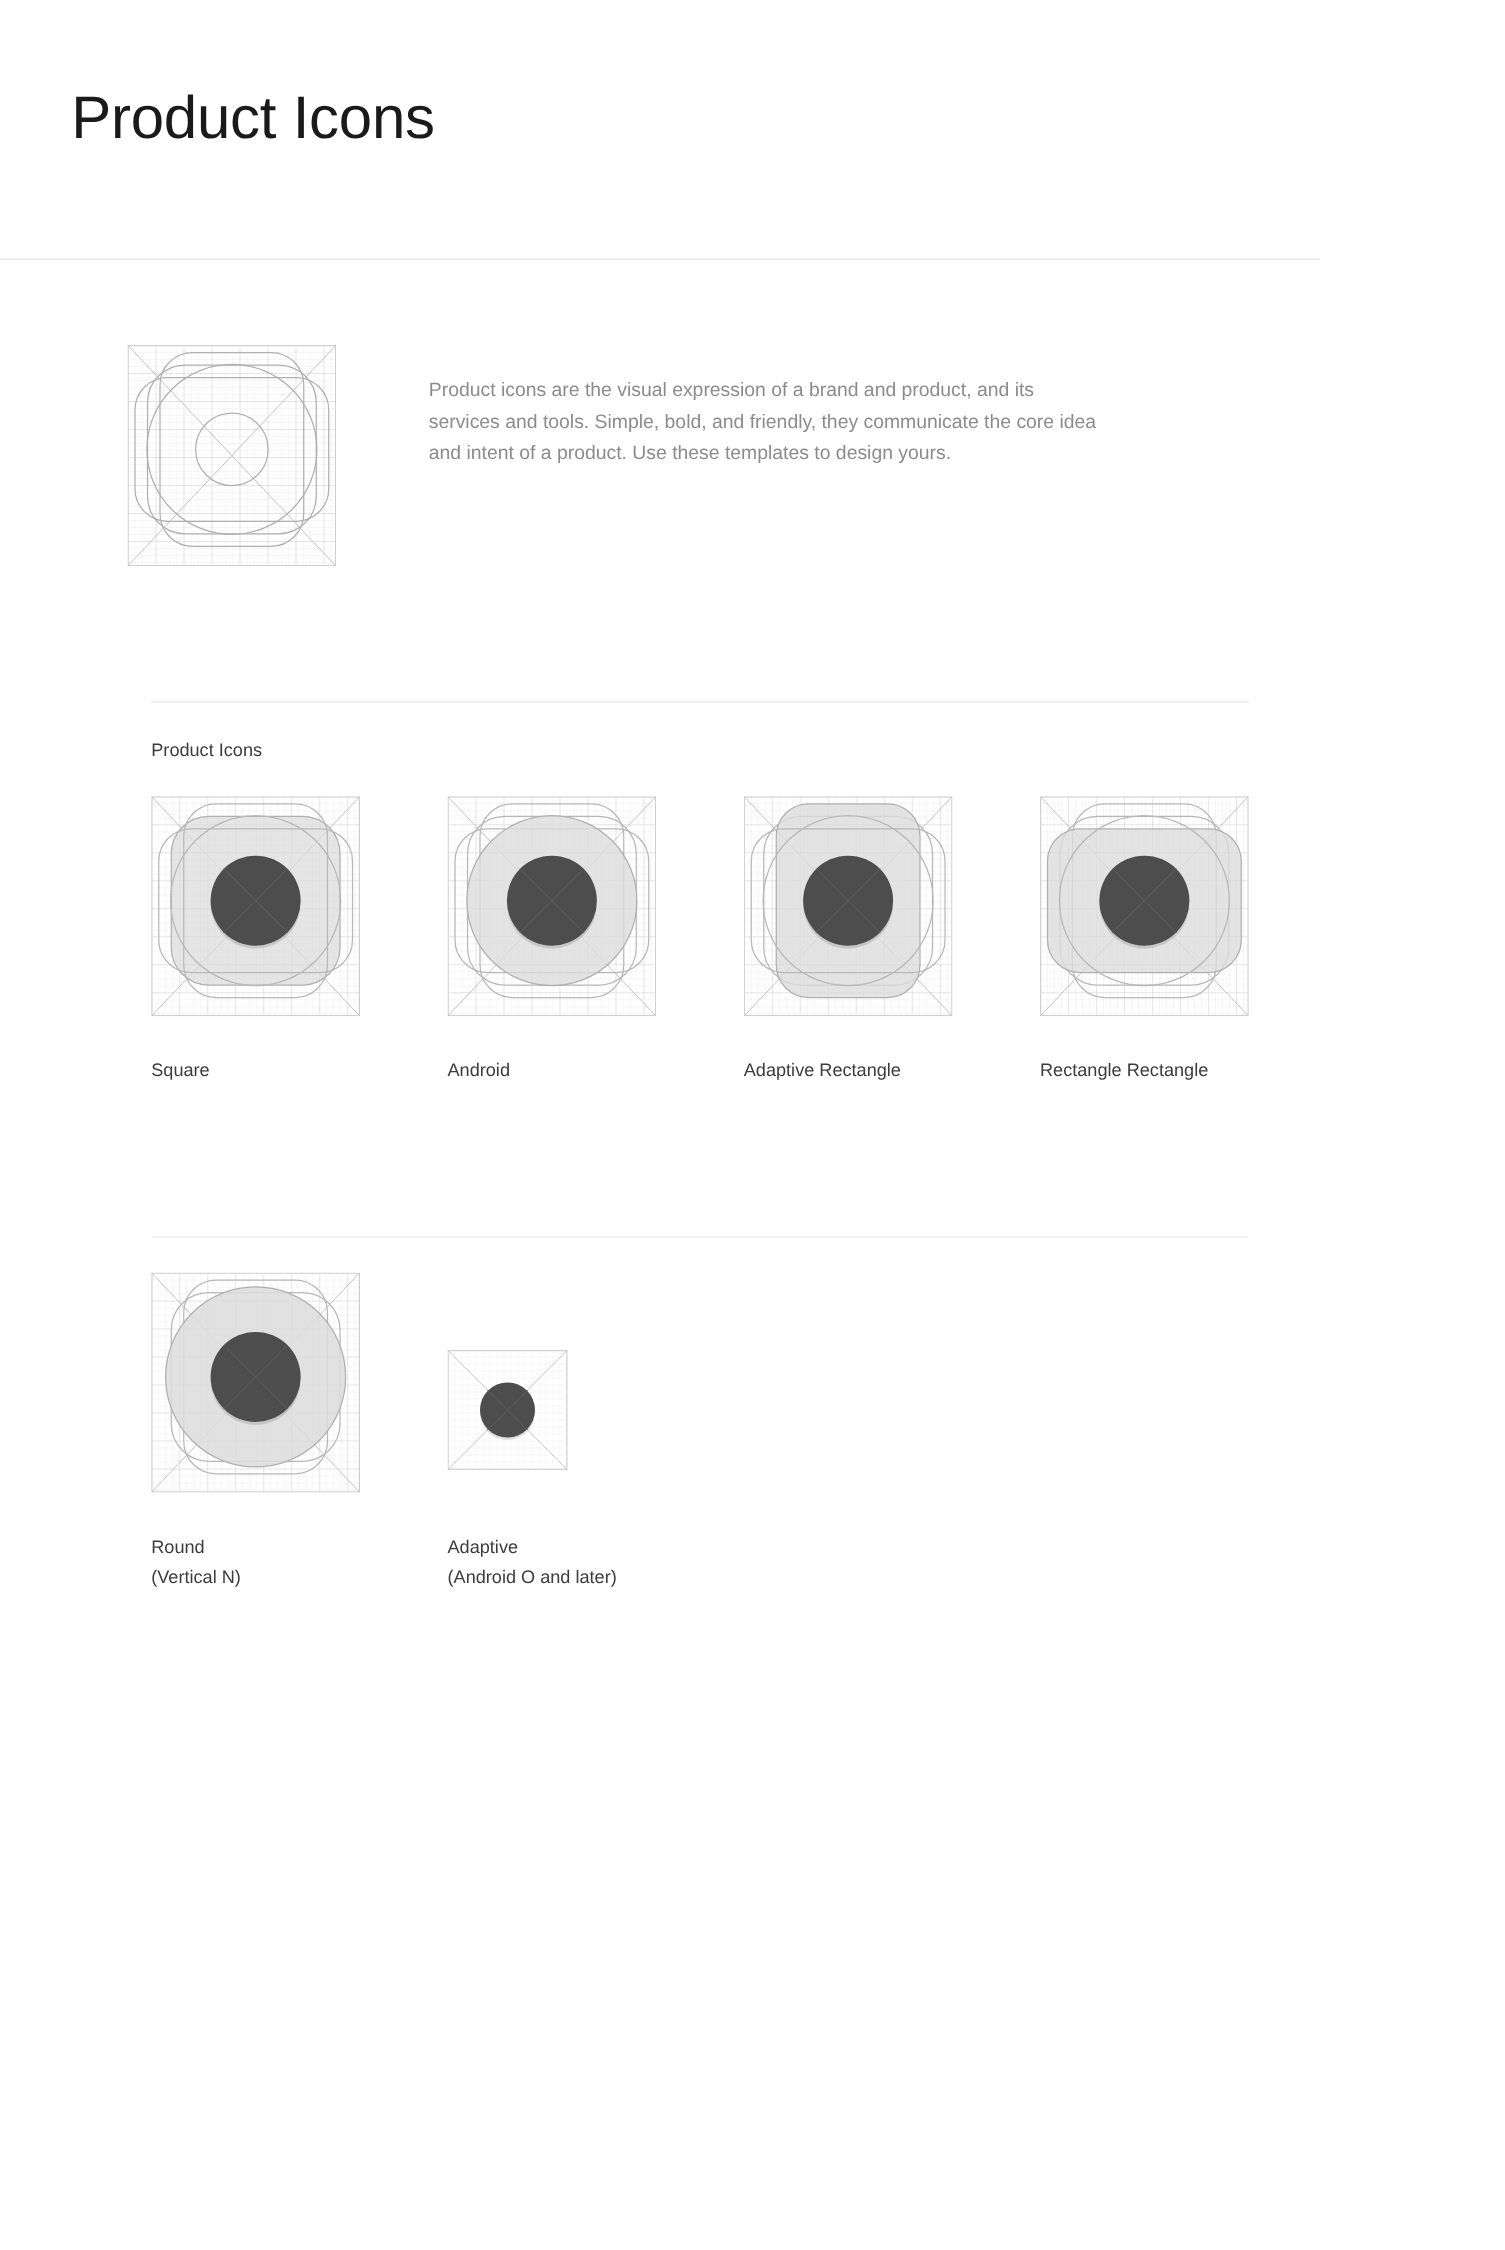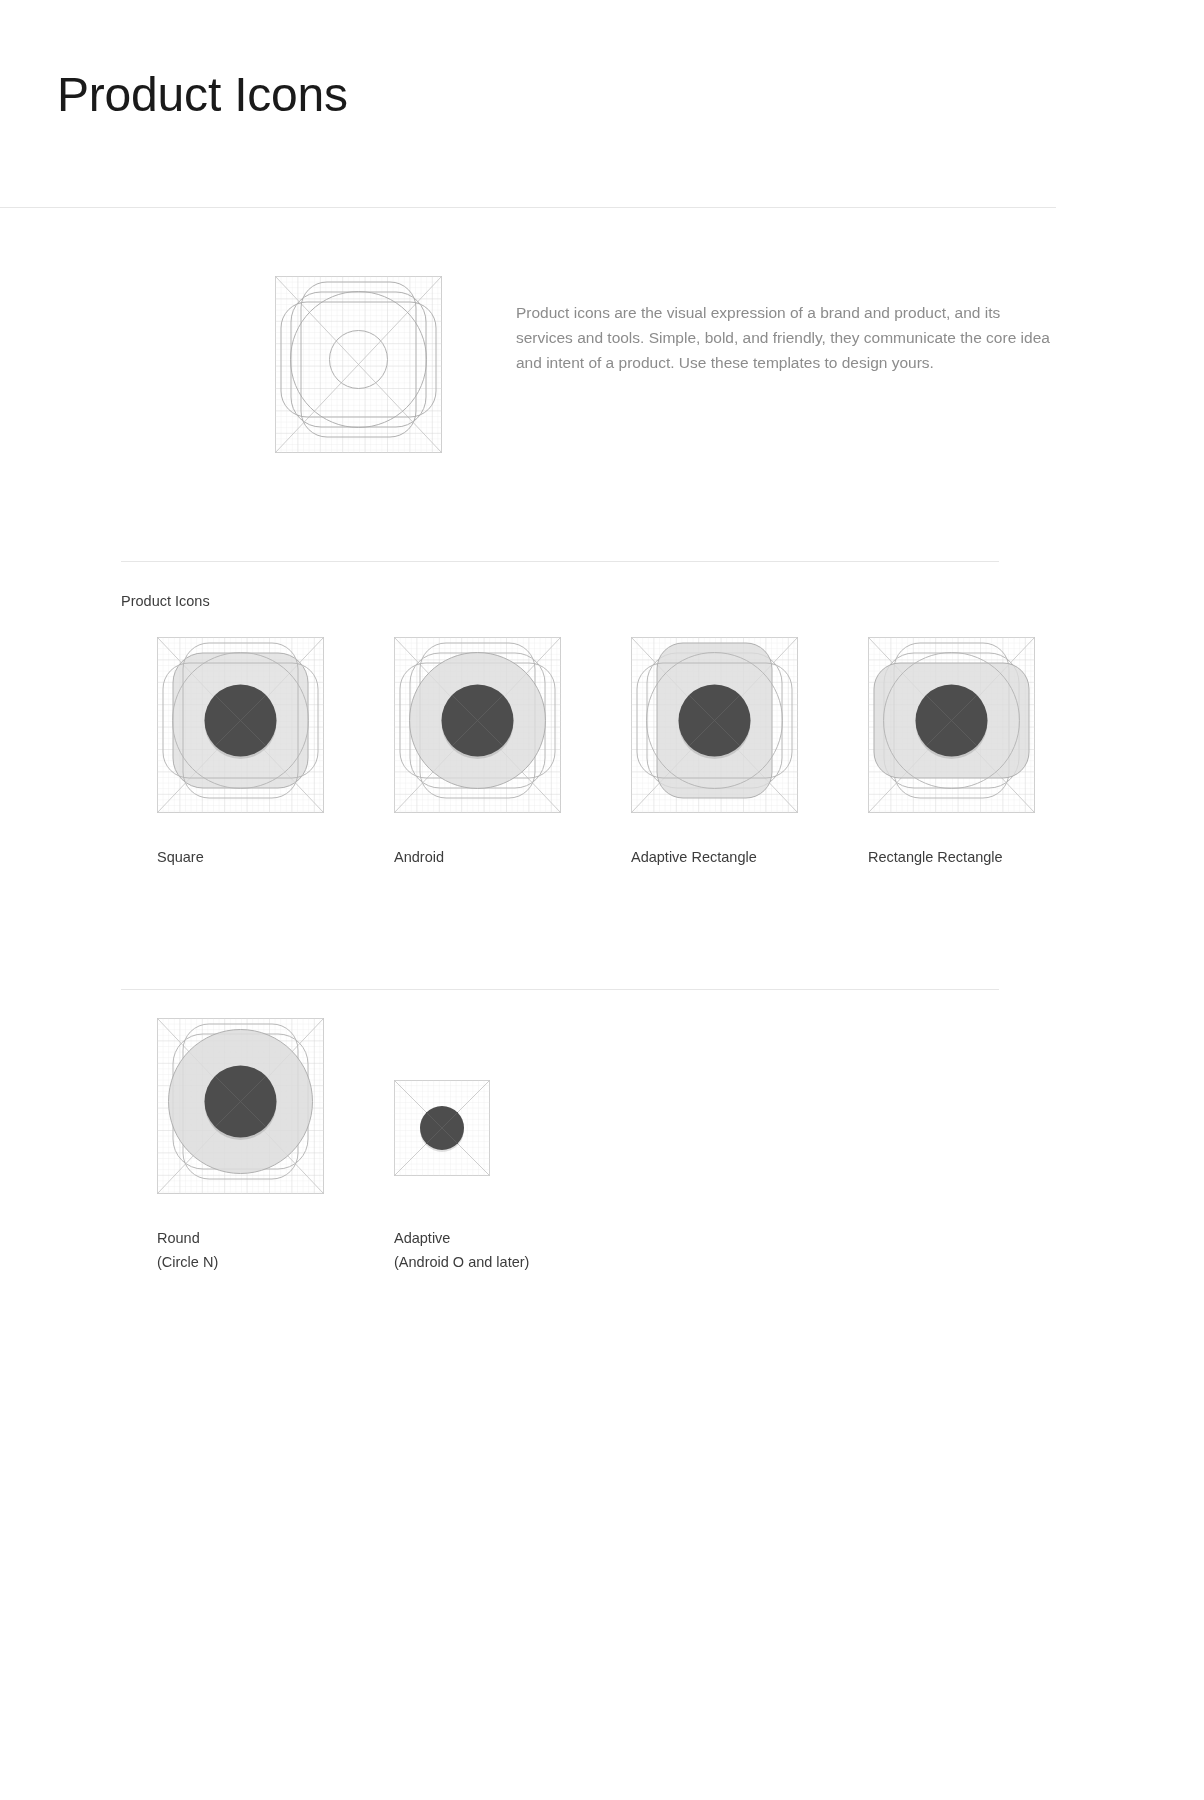--- a/index.html
+++ b/index.html
@@ -32,22 +32,21 @@
     color: #1a1a1a;
     letter-spacing: -0.2px;
     line-height: 1.1;
     margin: 0;
     padding-bottom: 16px;
   }
 
   
   .intro {
     display: flex;
-    padding: 68px 0 0 78px;
-    justify-content: flex-end;
+    padding: 68px 0 0 102px;
   }
   .intro-thumb {
     width: 167px;
     height: 177px;
     flex: 0 0 auto;
   }
   .intro-text {
     margin-left: 74px;
     max-width: 540px;
     font-size: 15.5px;
@@ -66,21 +65,20 @@
     margin: 0 57px 0 121px;
   }
   .section-label {
     font-size: 14.5px;
     color: #3c3c3c;
     margin: 31px 0 0 0;
   }
   .grid {
     display: flex;
     margin-top: 28px;
-    margin-left: 36px;
   }
   .cell {
     width: 237px;
     flex: 0 0 auto;
   }
   .cell-art {
     height: 176px;
     display: flex;
     align-items: flex-start;
   }
@@ -253,21 +251,21 @@
             <rect x="26" y="6" width="115" height="155" rx="26" fill="none" stroke="#b8b8b8"></rect>
             <circle cx="83.5" cy="83.5" r="72" fill="#dcdcdc" fill-opacity="0.85" stroke="#b0b0b0"></circle>
             <circle cx="83.5" cy="86" r="36" fill="#000" fill-opacity="0.12"></circle>
             <circle cx="83.5" cy="83.5" r="36" fill="#4d4d4d"></circle>
             <line x1="58" y1="58" x2="109" y2="109" stroke="#5f5f5f" stroke-width="0.8"></line>
             <line x1="109" y1="58" x2="58" y2="109" stroke="#5f5f5f" stroke-width="0.8"></line>
           </svg>
         </div>
         <div class="cell-caption">
           <span>Round</span>
-          <span class="sub">(Circle N)</span>
+          <span class="sub">(Vertical N)</span>
         </div>
       </div>
 
 
       <div class="cell">
         <div class="cell-art" style="align-items:center;height:176px;">
           <svg width="167" height="176" viewBox="0 0 167 176">
             <rect x="0.5" y="62.5" width="95" height="95" fill="#ffffff" stroke="#cfcfcf"></rect>
             <rect x="0.5" y="62.5" width="95" height="95" fill="url(#gridFine)"></rect>
             <line x1="0.5" y1="62.5" x2="95.5" y2="157.5" stroke="#c2c2c2" stroke-width="0.8"></line>

